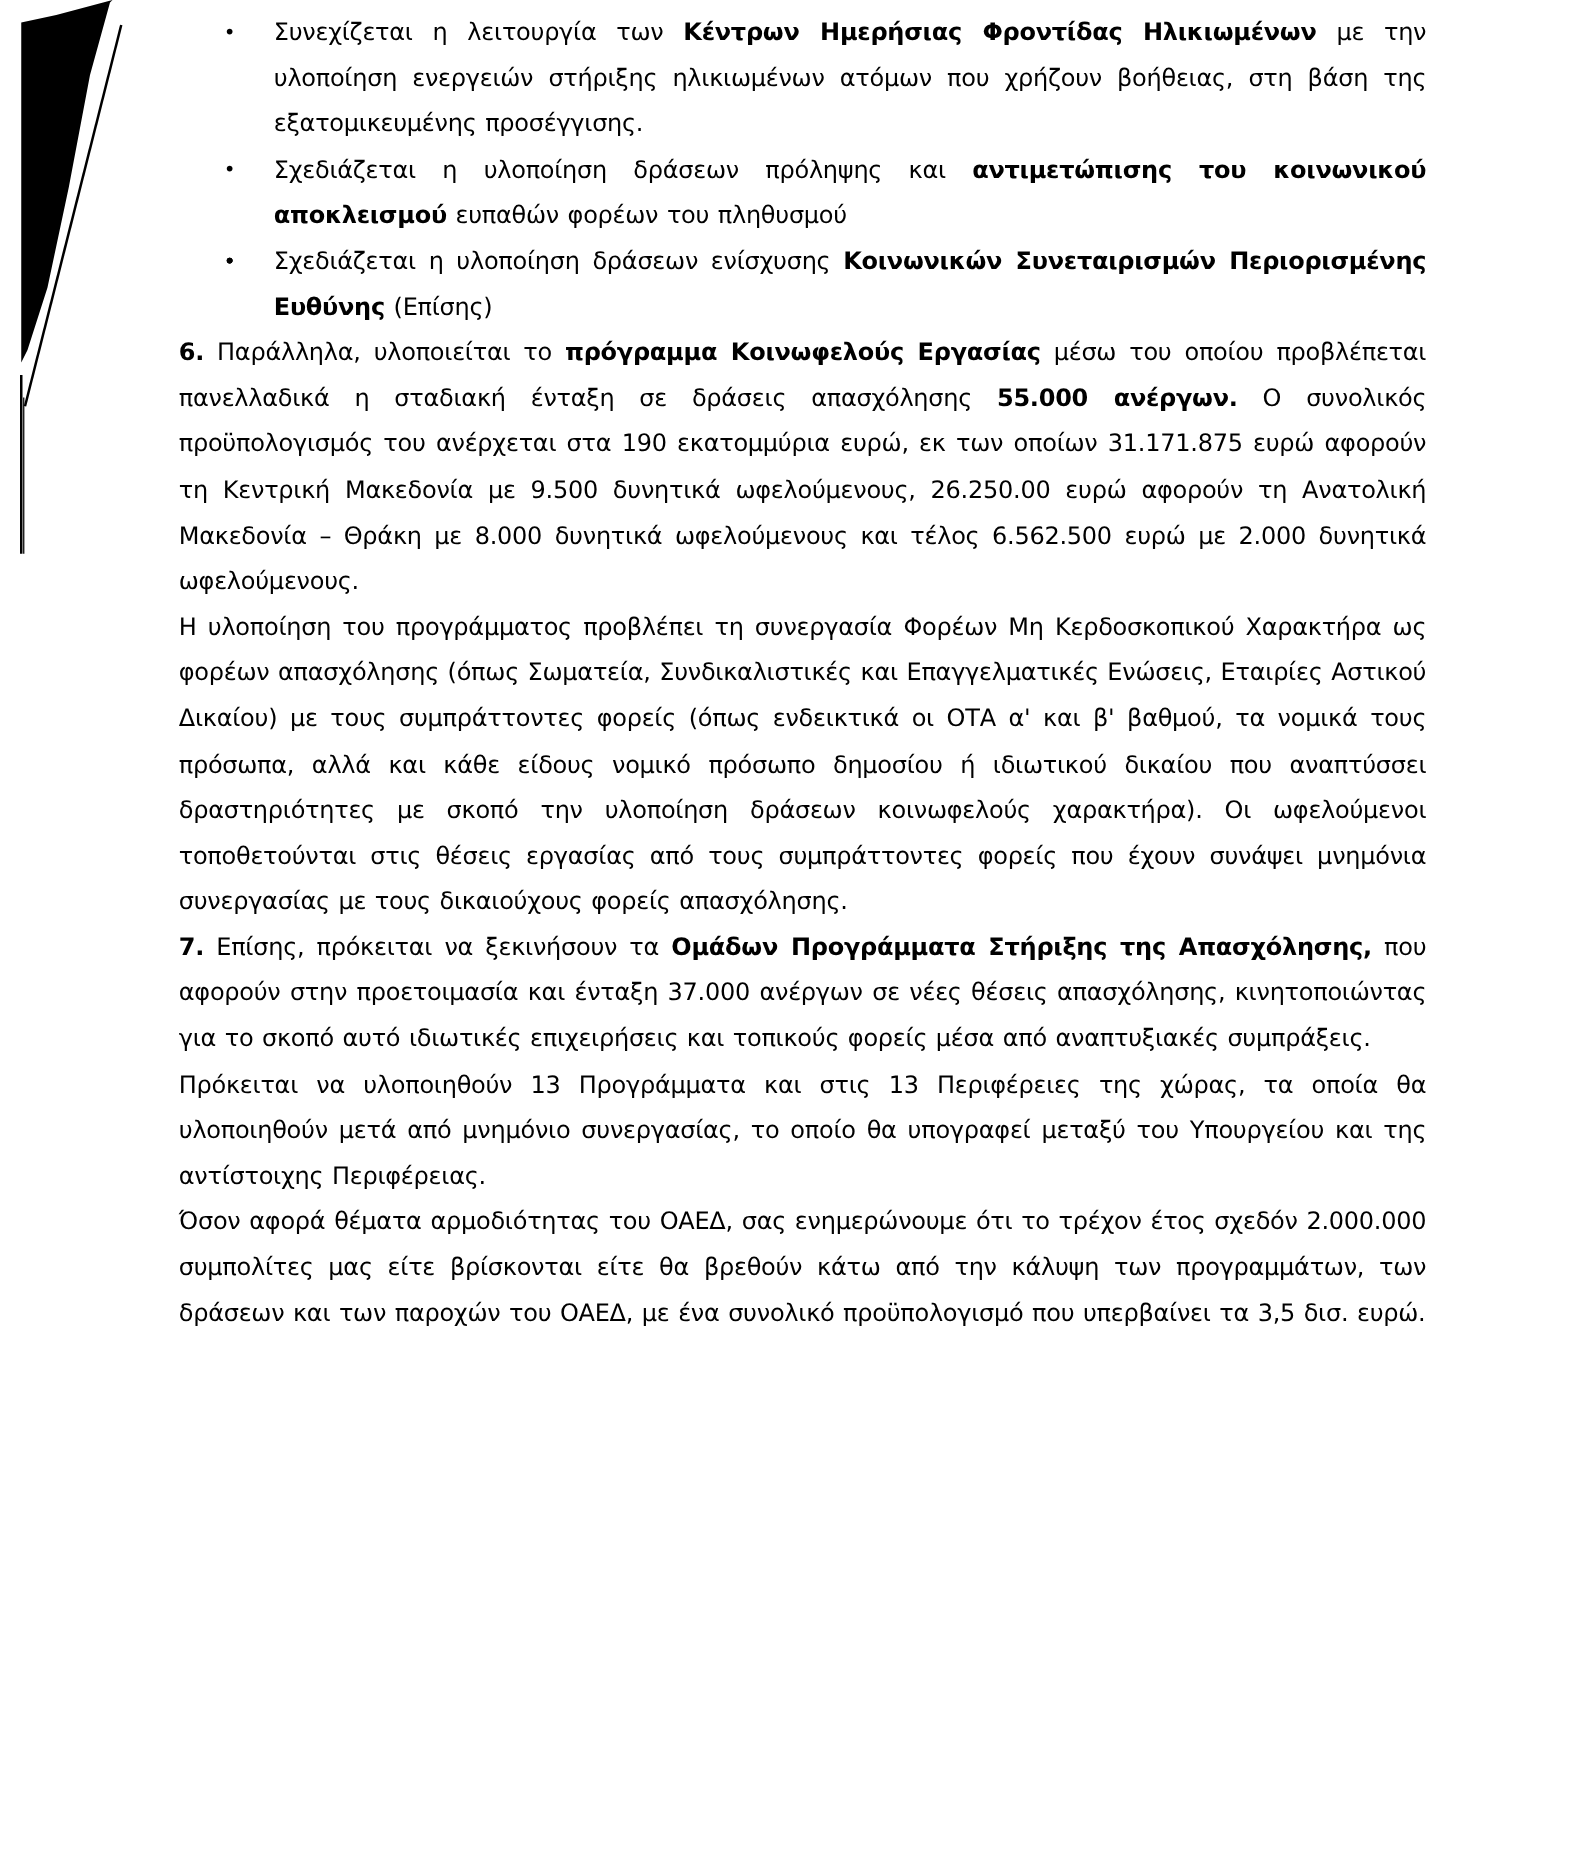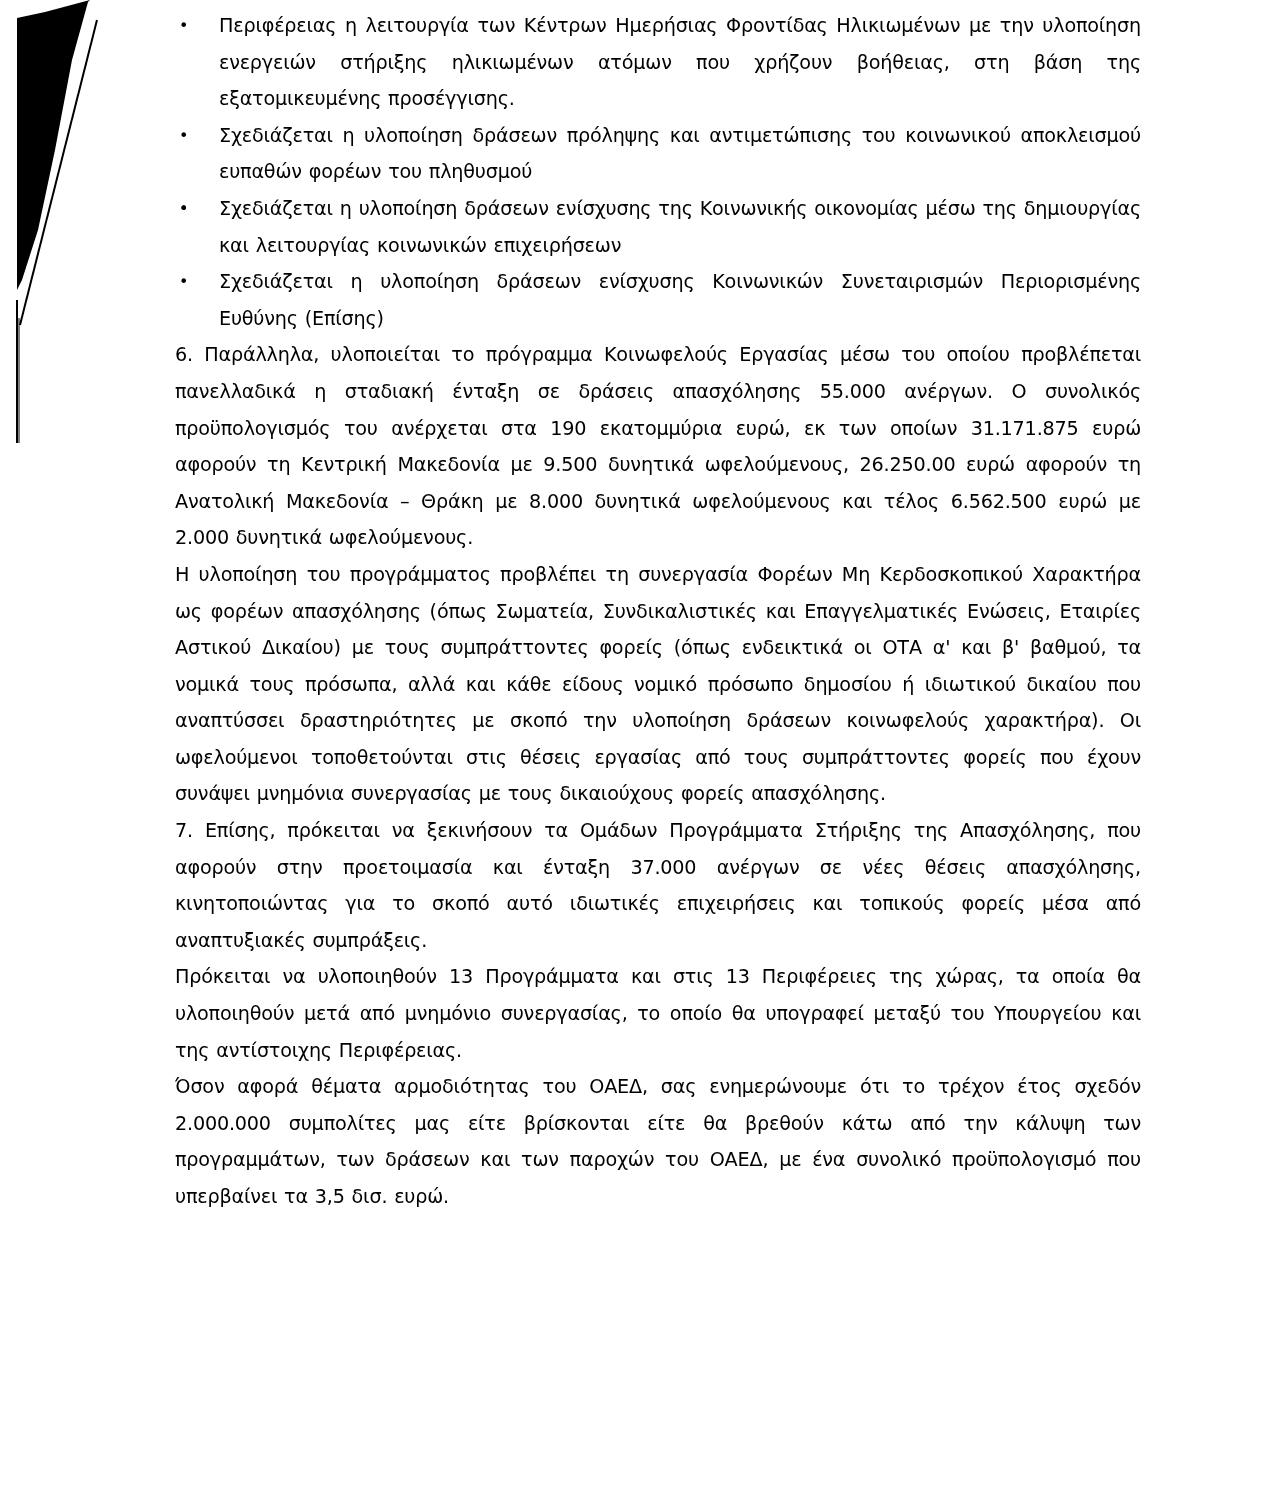--- a/index.html
+++ b/index.html
@@ -5,46 +5,46 @@
   html, body { margin: 0; padding: 0; background: #ffffff; }
   body {
     width: 1264px; height: 1490px; position: relative; overflow: hidden;
     font-family: "DejaVu Sans", "Liberation Sans", sans-serif;
     color: #000;
   }
   .scan-artifact { position: absolute; left: 0; top: 0; width: 120px; height: 450px; }
   .page { position: absolute; left: 143px; top: 8px; width: 998px; }
   .txt {
     font-size: 19.2px; line-height: 36.6px; text-align: justify;
-    letter-spacing: -0.2px; word-spacing: 1px; margin-left: 32px;
+    letter-spacing: -0.2px; word-spacing: 1px;
   }
-  .txt b { font-weight: normal; }
+  .txt b { font-weight: bold; }
   ul.bullets { list-style: none; margin: 0; padding: 0; }
   ul.bullets li { position: relative; padding-left: 76px; }
   ul.bullets li .bullet {
     position: absolute; left: 36px; top: 0; font-size: 16px;
   }
   p { margin: 0; }
 </style>
 </head>
 <body>
 
 <svg class="scan-artifact" viewBox="0 0 120 450" xmlns="http://www.w3.org/2000/svg">
   <polygon points="17,18 45,12 90,0 88,2 72,60 55,150 38,230 22,280 17,290" fill="#000"></polygon>
   <line x1="97" y1="20" x2="20" y2="325" stroke="#000" stroke-width="2"></line>
   <line x1="17" y1="300" x2="17" y2="443" stroke="#000" stroke-width="2"></line>
   <line x1="19" y1="318" x2="19" y2="443" stroke="#000" stroke-width="1"></line>
 </svg>
 
 <div class="page">
   <ul class="bullets txt">
-    <li><span class="bullet">•</span><span class="content"><span>Περιφέρειας η λειτουργία των </span><b>Κέντρων Ημερήσιας Φροντίδας Ηλικιωμένων</b><span> με την υλοποίηση ενεργειών στήριξης ηλικιωμένων ατόμων που χρήζουν βοήθειας, στη βάση της εξατομικευμένης προσέγγισης.</span></span></li>
+    <li><span class="bullet">•</span><span class="content"><span>Συνεχίζεται η λειτουργία των </span><b>Κέντρων Ημερήσιας Φροντίδας Ηλικιωμένων</b><span> με την υλοποίηση ενεργειών στήριξης ηλικιωμένων ατόμων που χρήζουν βοήθειας, στη βάση της εξατομικευμένης προσέγγισης.</span></span></li>
     <li><span class="bullet">•</span><span class="content"><span>Σχεδιάζεται η υλοποίηση δράσεων πρόληψης και </span><b>αντιμετώπισης του κοινωνικού αποκλεισμού</b><span> ευπαθών φορέων του πληθυσμού</span></span></li>
     <li><span class="bullet">•</span></li>
-    <li><span class="bullet">•</span><span class="content"><span>Σχεδιάζεται η υλοποίηση δράσεων ενίσχυσης της </span><b>Κοινωνικής οικονομίας</b><span> μέσω της δημιουργίας και λειτουργίας κοινωνικών επιχειρήσεων</span></span></li>
+    <li><span class="bullet">•</span></li>
     <li><span class="bullet">•</span><span class="content"><span>Σχεδιάζεται η υλοποίηση δράσεων ενίσχυσης </span><b>Κοινωνικών Συνεταιρισμών Περιορισμένης Ευθύνης</b><span> (Επίσης)</span></span></li>
   </ul>
   <p class="txt"><b>6.</b><span> Παράλληλα, υλοποιείται το </span><b>πρόγραμμα Κοινωφελούς Εργασίας</b><span> μέσω του οποίου προβλέπεται πανελλαδικά η σταδιακή ένταξη σε δράσεις απασχόλησης </span><b>55.000 ανέργων.</b><span> Ο συνολικός προϋπολογισμός του ανέρχεται στα 190 εκατομμύρια ευρώ, εκ των οποίων 31.171.875 ευρώ αφορούν τη Κεντρική Μακεδονία με 9.500 δυνητικά ωφελούμενους, 26.250.00 ευρώ αφορούν τη Ανατολική Μακεδονία – Θράκη με 8.000 δυνητικά ωφελούμενους και τέλος 6.562.500 ευρώ με 2.000 δυνητικά ωφελούμενους.</span></p>
   <p class="txt"><span>Η υλοποίηση του προγράμματος προβλέπει τη συνεργασία Φορέων Μη Κερδοσκοπικού Χαρακτήρα ως φορέων απασχόλησης (όπως Σωματεία, Συνδικαλιστικές και Επαγγελματικές Ενώσεις, Εταιρίες Αστικού Δικαίου) με τους συμπράττοντες φορείς (όπως ενδεικτικά οι ΟΤΑ α' και β' βαθμού, τα νομικά τους πρόσωπα, αλλά και κάθε είδους νομικό πρόσωπο δημοσίου ή ιδιωτικού δικαίου που αναπτύσσει δραστηριότητες με σκοπό την υλοποίηση δράσεων κοινωφελούς χαρακτήρα). Οι ωφελούμενοι τοποθετούνται στις θέσεις εργασίας από τους συμπράττοντες φορείς που έχουν συνάψει μνημόνια συνεργασίας με τους δικαιούχους φορείς απασχόλησης.</span></p>
   <p class="txt"><b>7.</b><span> Επίσης, πρόκειται να ξεκινήσουν τα </span><b>Ομάδων Προγράμματα Στήριξης της Απασχόλησης,</b><span> που αφορούν στην προετοιμασία και ένταξη 37.000 ανέργων σε νέες θέσεις απασχόλησης, κινητοποιώντας για το σκοπό αυτό ιδιωτικές επιχειρήσεις και τοπικούς φορείς μέσα από αναπτυξιακές συμπράξεις.</span></p>
   <p class="txt"><span>Πρόκειται να υλοποιηθούν 13 Προγράμματα και στις 13 Περιφέρειες της χώρας, τα οποία θα υλοποιηθούν μετά από μνημόνιο συνεργασίας, το οποίο θα υπογραφεί μεταξύ του Υπουργείου και της αντίστοιχης Περιφέρειας.</span></p>
   <p class="txt"><span>Όσον αφορά θέματα αρμοδιότητας του ΟΑΕΔ, σας ενημερώνουμε ότι το τρέχον έτος σχεδόν 2.000.000 συμπολίτες μας είτε βρίσκονται είτε θα βρεθούν κάτω από την κάλυψη των προγραμμάτων, των δράσεων και των παροχών του ΟΑΕΔ, με ένα συνολικό προϋπολογισμό που υπερβαίνει τα 3,5 δισ. ευρώ.</span></p>
 </div>
 
 </body></html>

